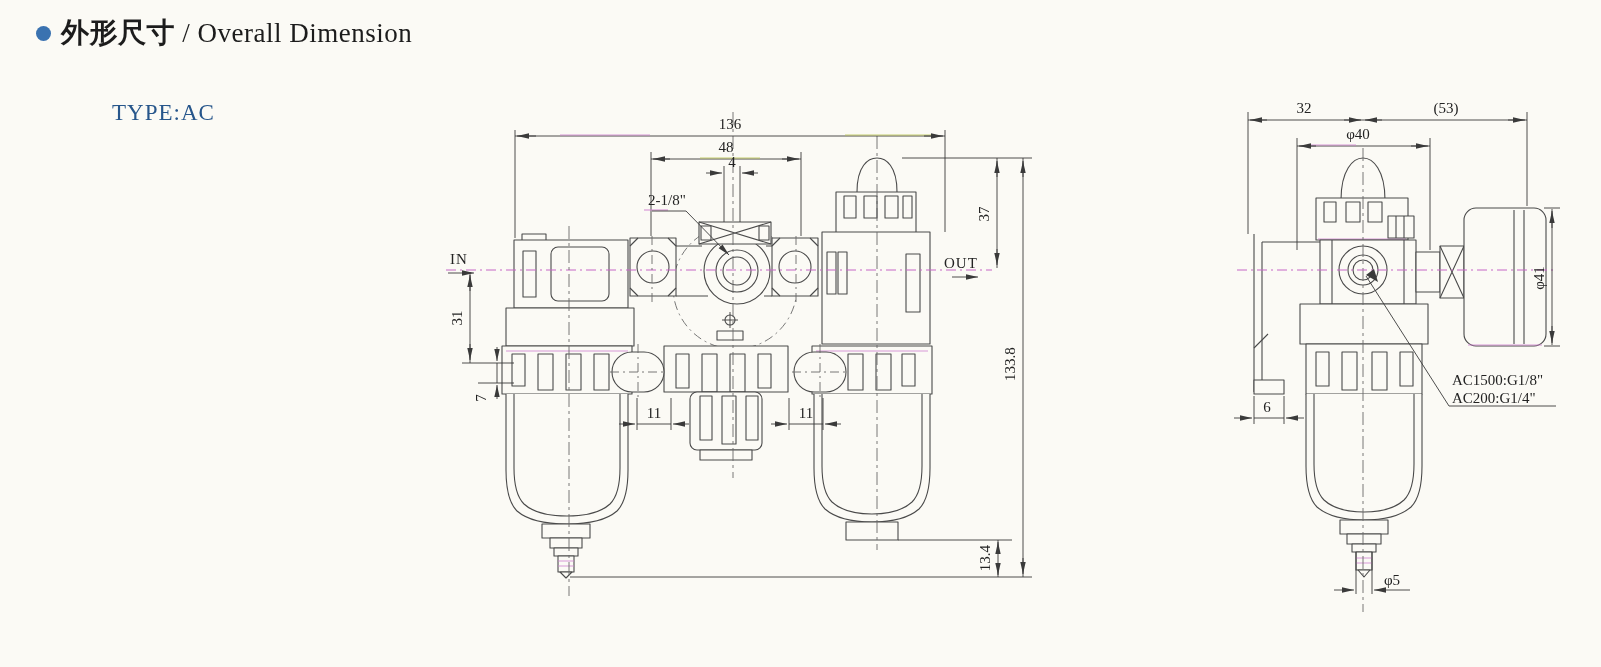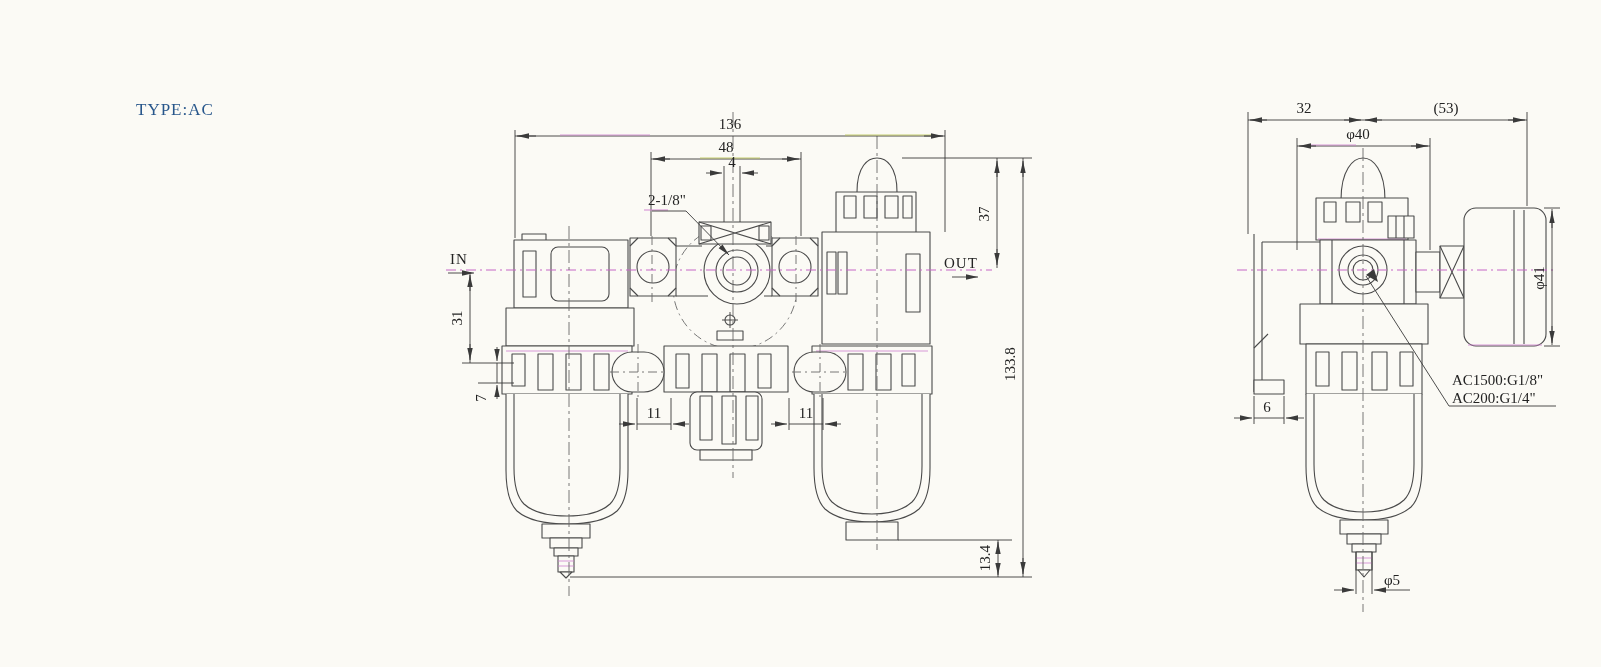--- a/index.html
+++ b/index.html
@@ -2,39 +2,43 @@
 <html><head>
 <meta charset="utf-8">
 <style>
   html,body{margin:0;padding:0;background:#f6f5f0;}
   .canvas{position:relative;width:1601px;height:667px;background:#fbfaf5;overflow:hidden;
           font-family:"Liberation Serif",serif;}
   .title-row{position:absolute;top:14px;left:36px;display:flex;align-items:center;gap:10px;}
   .bullet{width:15px;height:15px;border-radius:50%;display:inline-block;}
   .title-text{font-size:27px;color:#1c1c1c;letter-spacing:0.5px;}
   .title-zh{font-weight:700;font-family:"DejaVu Sans",sans-serif;font-size:28px;}
-  .type-label{position:absolute;top:100px;left:136px;font-size:17px;color:#27568b;letter-spacing:1px;}
+  .type-label{position:absolute;top:100px;left:112px;font-size:23px;color:#27568b;letter-spacing:1px;}
   svg text{font-family:"Liberation Serif",serif;fill:#232323;}
   .dimtxt{font-size:15px;}
   .iotxt{font-size:15px;letter-spacing:1px;}
   .note{font-size:15px;}
   .ol{stroke:#4a4a4a;fill:none;stroke-width:1.1;stroke-linejoin:round;}
   .olf{stroke:#4a4a4a;fill:#fbfaf5;stroke-width:1.1;stroke-linejoin:round;}
   .dim{stroke:#3a3a3a;fill:none;stroke-width:0.9;}
   .cl{stroke:#6a6a6a;fill:none;stroke-width:0.9;stroke-dasharray:13 4 3 4;}
   .cld{stroke:#6a6a6a;fill:none;stroke-width:0.9;stroke-dasharray:9 4 2 4;}
   .clmag{stroke:#c667c6;fill:none;stroke-width:1;stroke-dasharray:10 4 2 4;}
   .accm{stroke:#d07fd0;fill:none;stroke-width:1.2;opacity:.8;}
   .accg{stroke:#b9c24d;fill:none;stroke-width:1.2;opacity:.8;}
 </style>
 </head>
 <body>
 
 <div class="canvas">
 
+  <div class="title-row">
+    <span class="bullet" style="background:#3a72b0"></span>
+    <span class="title-text"><span class="title-zh">外形尺寸</span> <span>/</span> <span>Overall Dimension</span></span>
+  </div>
 
   <div class="type-label">TYPE:AC</div>
 
   <svg width="1601" height="667" viewBox="0 0 1601 667" style="position:absolute;top:0;left:0">
     <defs>
       <marker id="arr" viewBox="0 0 13 7" refX="12.5" refY="3.5" markerWidth="13" markerHeight="7" markerUnits="userSpaceOnUse" orient="auto">
         <path d="M0.5,0.8 L12.5,3.5 L0.5,6.2 Z" fill="#3a3a3a"></path>
       </marker>
     </defs>
 

